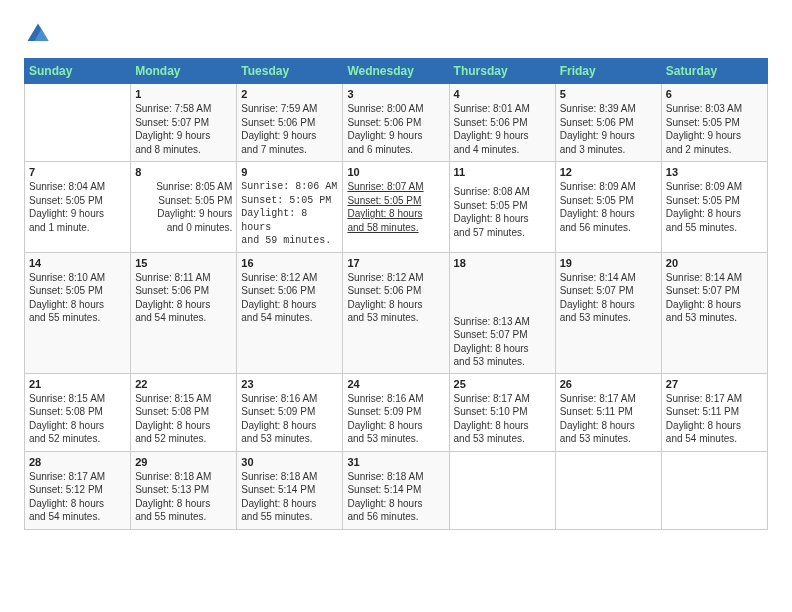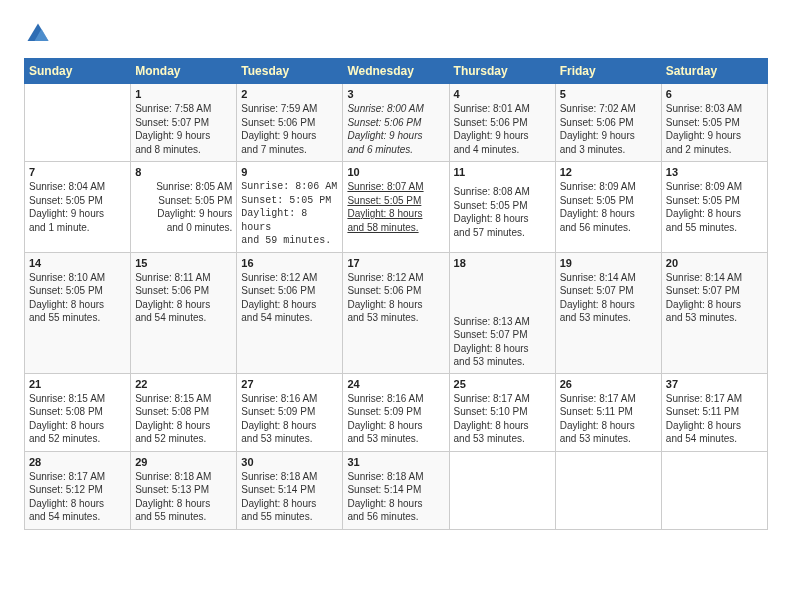--- a/index.html
+++ b/index.html
@@ -57,21 +57,21 @@
       font-size: 14px;
       color: #555;
     }
     table {
       width: 100%;
       border-collapse: collapse;
       table-layout: fixed;
     }
     thead tr th {
       background-color: #2e6db4;
-      color: #fef9c3;
+      color: #86efac;
       font-size: 12px;
       font-weight: bold;
       padding: 5px 4px;
       text-align: left;
       border: 1px solid #2e6db4;
     }
     tbody tr td {
       border: 1px solid #ccc;
       vertical-align: top;
       padding: 4px 4px;
@@ -144,35 +144,35 @@
           </td>
           <td>
             <div class="day-number">2</div>
             <div class="day-info" style="white-space: pre-line;">Sunrise: 7:59 AM
 Sunset: 5:06 PM
 Daylight: 9 hours
 and 7 minutes.</div>
           </td>
           <td>
             <div class="day-number">3</div>
-            <div class="day-info" style="white-space: pre-line; font-style: italic;">Sunrise: 8:00 AM
+            <div class="day-info" style="white-space: pre-line;">Sunrise: 8:00 AM
 Sunset: 5:06 PM
 Daylight: 9 hours
 and 6 minutes.</div>
           </td>
           <td>
             <div class="day-number">4</div>
             <div class="day-info" style="white-space: pre-line;">Sunrise: 8:01 AM
 Sunset: 5:06 PM
 Daylight: 9 hours
 and 4 minutes.</div>
           </td>
           <td>
             <div class="day-number">5</div>
-            <div class="day-info" style="white-space: pre-line;">Sunrise: 7:02 AM
+            <div class="day-info" style="white-space: pre-line;">Sunrise: 8:39 AM
 Sunset: 5:06 PM
 Daylight: 9 hours
 and 3 minutes.</div>
           </td>
           <td>
             <div class="day-number">6</div>
             <div class="day-info" style="white-space: pre-line;">Sunrise: 8:03 AM
 Sunset: 5:05 PM
 Daylight: 9 hours
 and 2 minutes.</div>
@@ -289,21 +289,21 @@
 and 52 minutes.</div>
           </td>
           <td>
             <div class="day-number">22</div>
             <div class="day-info" style="white-space: pre-line;">Sunrise: 8:15 AM
 Sunset: 5:08 PM
 Daylight: 8 hours
 and 52 minutes.</div>
           </td>
           <td>
-            <div class="day-number">27</div>
+            <div class="day-number">23</div>
             <div class="day-info" style="white-space: pre-line;">Sunrise: 8:16 AM
 Sunset: 5:09 PM
 Daylight: 8 hours
 and 53 minutes.</div>
           </td>
           <td>
             <div class="day-number">24</div>
             <div class="day-info" style="white-space: pre-line;">Sunrise: 8:16 AM
 Sunset: 5:09 PM
 Daylight: 8 hours
@@ -317,21 +317,21 @@
 and 53 minutes.</div>
           </td>
           <td>
             <div class="day-number">26</div>
             <div class="day-info" style="white-space: pre-line;">Sunrise: 8:17 AM
 Sunset: 5:11 PM
 Daylight: 8 hours
 and 53 minutes.</div>
           </td>
           <td>
-            <div class="day-number">37</div>
+            <div class="day-number">27</div>
             <div class="day-info" style="white-space: pre-line;">Sunrise: 8:17 AM
 Sunset: 5:11 PM
 Daylight: 8 hours
 and 54 minutes.</div>
           </td>
         </tr>
         <tr>
           <td>
             <div class="day-number">28</div>
             <div class="day-info" style="white-space: pre-line;">Sunrise: 8:17 AM

